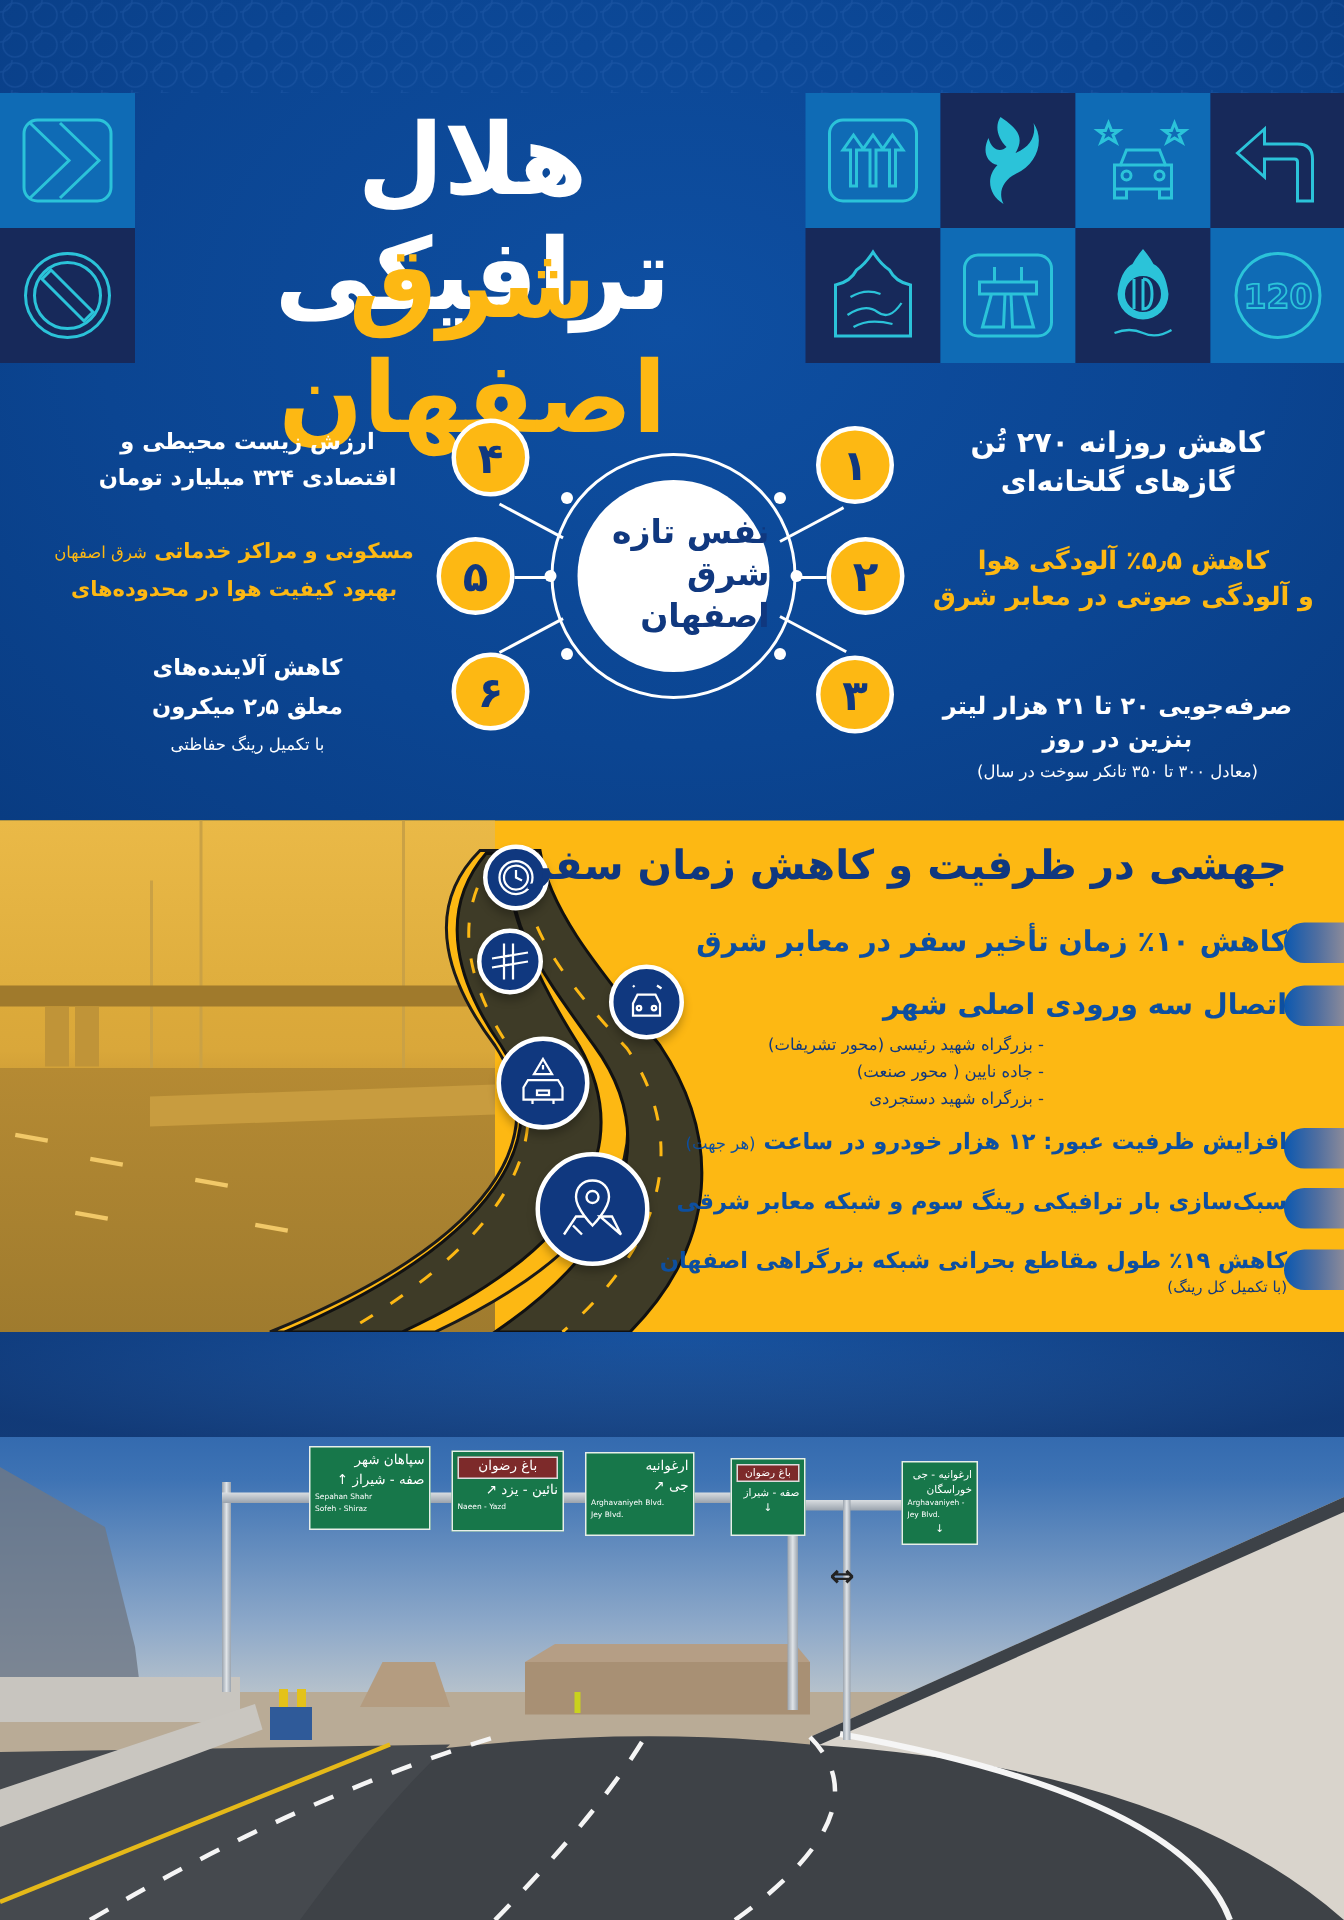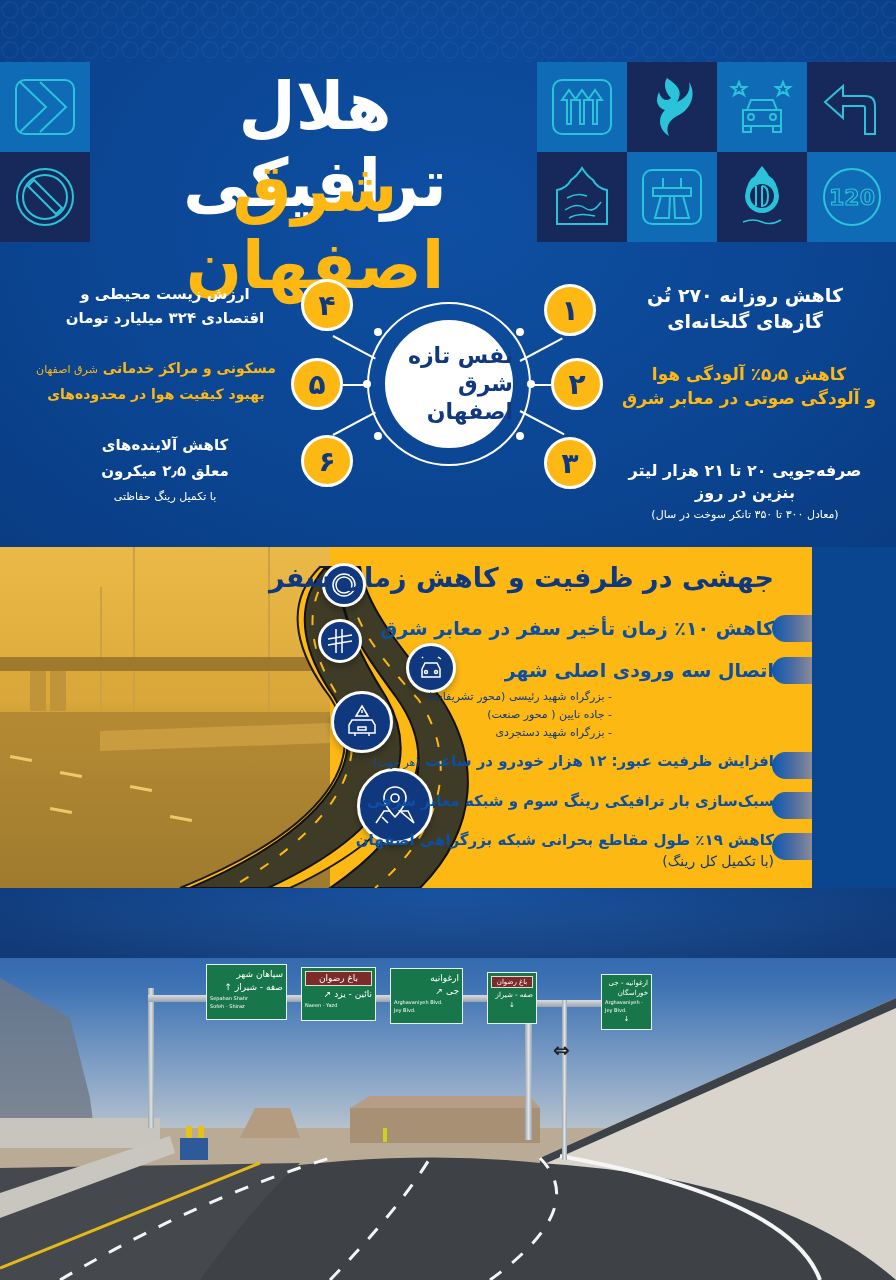--- a/index.html
+++ b/index.html
@@ -33,21 +33,21 @@
   .dot { position: absolute; width: 8px; height: 8px; border-radius: 50%; background: #fff; }
   .num { position: absolute; width: 52px; height: 52px; border-radius: 50%; background: #fdb813; border: 3px solid #fff;
     display: flex; align-items: center; justify-content: center; color: #10387f; font-weight: bold; font-size: 28px; }
   .feat { position: absolute; direction: rtl; text-align: center; font-weight: bold; }
   .feat .l { display: block; white-space: nowrap; }
   .white { color: #fff; }
   .yellow { color: #fdb813; }
   .note { font-size: 11px; font-weight: normal; }
 
   
-  .ysec { position: absolute; left: 0; top: 547px; width: 812px; height: 341px; background: #fdb813; overflow: hidden; }
+  .ysec { position: absolute; left: 0; top: 547px; width: 896px; height: 341px; background: #fdb813; overflow: hidden; }
   .photo1 { position: absolute; left: 0; top: 0; width: 330px; height: 341px;
     background: linear-gradient(180deg, #e7b43a 0%, #d9a73a 45%, #bf8f31 60%, #a8802e 100%); }
   .photo1 .sky { position: absolute; left: 0; top: 0; width: 330px; height: 110px; background: linear-gradient(180deg,#eab947,#dfae3e); }
   .photo1 .bridge { position: absolute; left: 0; top: 110px; width: 330px; height: 14px; background: #a07a2c; }
   .photo1 .pillar { position: absolute; top: 124px; width: 16px; height: 40px; background: #c09438; }
   .photo1 .road { position: absolute; left: 0; top: 165px; width: 330px; height: 176px; background: linear-gradient(180deg,#b58a33,#9f7b2e); }
   .photo1 .dash { position: absolute; height: 3px; width: 22px; background: #f1c868; transform: rotate(10deg); }
   .photo1 .wall { position: absolute; left: 100px; top: 180px; width: 230px; height: 20px; background: #c89c3f; transform: skewY(-2deg); }
   .photo1 .pole { position: absolute; width: 2px; background: #caa145; }
   .road-graphic { position: absolute; left: 0; top: 0; width: 480px; height: 341px; }
@@ -283,21 +283,21 @@
     <div class="bullet" style="top:205px;font-size:15px;">
       <span>افزایش ظرفیت عبور: ۱۲ هزار خودرو در ساعت</span>
       <small>(هر جهت)</small>
     </div>
 
     <div class="tab" style="top:245px;"></div>
     <div class="bullet" style="top:245px;font-size:15px;">سبک‌سازی بار ترافیکی رینگ سوم و شبکه معابر شرقی</div>
 
     <div class="tab" style="top:286px;"></div>
     <div class="bullet" style="top:284px;font-size:15px;">کاهش ۱۹٪ طول مقاطع بحرانی شبکه بزرگراهی اصفهان</div>
-    <div class="sub" style="top:306px;right:38px;font-size:14px;">(با تکمیل کل رینگ)</div>
+    <div class="sub" style="top:306px;right:38px;font-size:10px;">(با تکمیل کل رینگ)</div>
   </section>
 
   <section class="bphoto">
     <div class="shade"></div>
 
     <svg style="position:absolute;left:0;top:90px;" width="896" height="302" viewBox="0 0 896 302">
       <path d="M0 0 L70 40 L90 120 L100 200 L0 220 Z" fill="#6f7885" opacity=".8"></path>
       <rect x="0" y="150" width="896" height="40" fill="#b9ab96"></rect>
       <path d="M240 160 L255 130 L290 130 L300 160 Z" fill="#b49c80"></path>
       <rect x="350" y="130" width="190" height="35" fill="#a89074"></rect>

